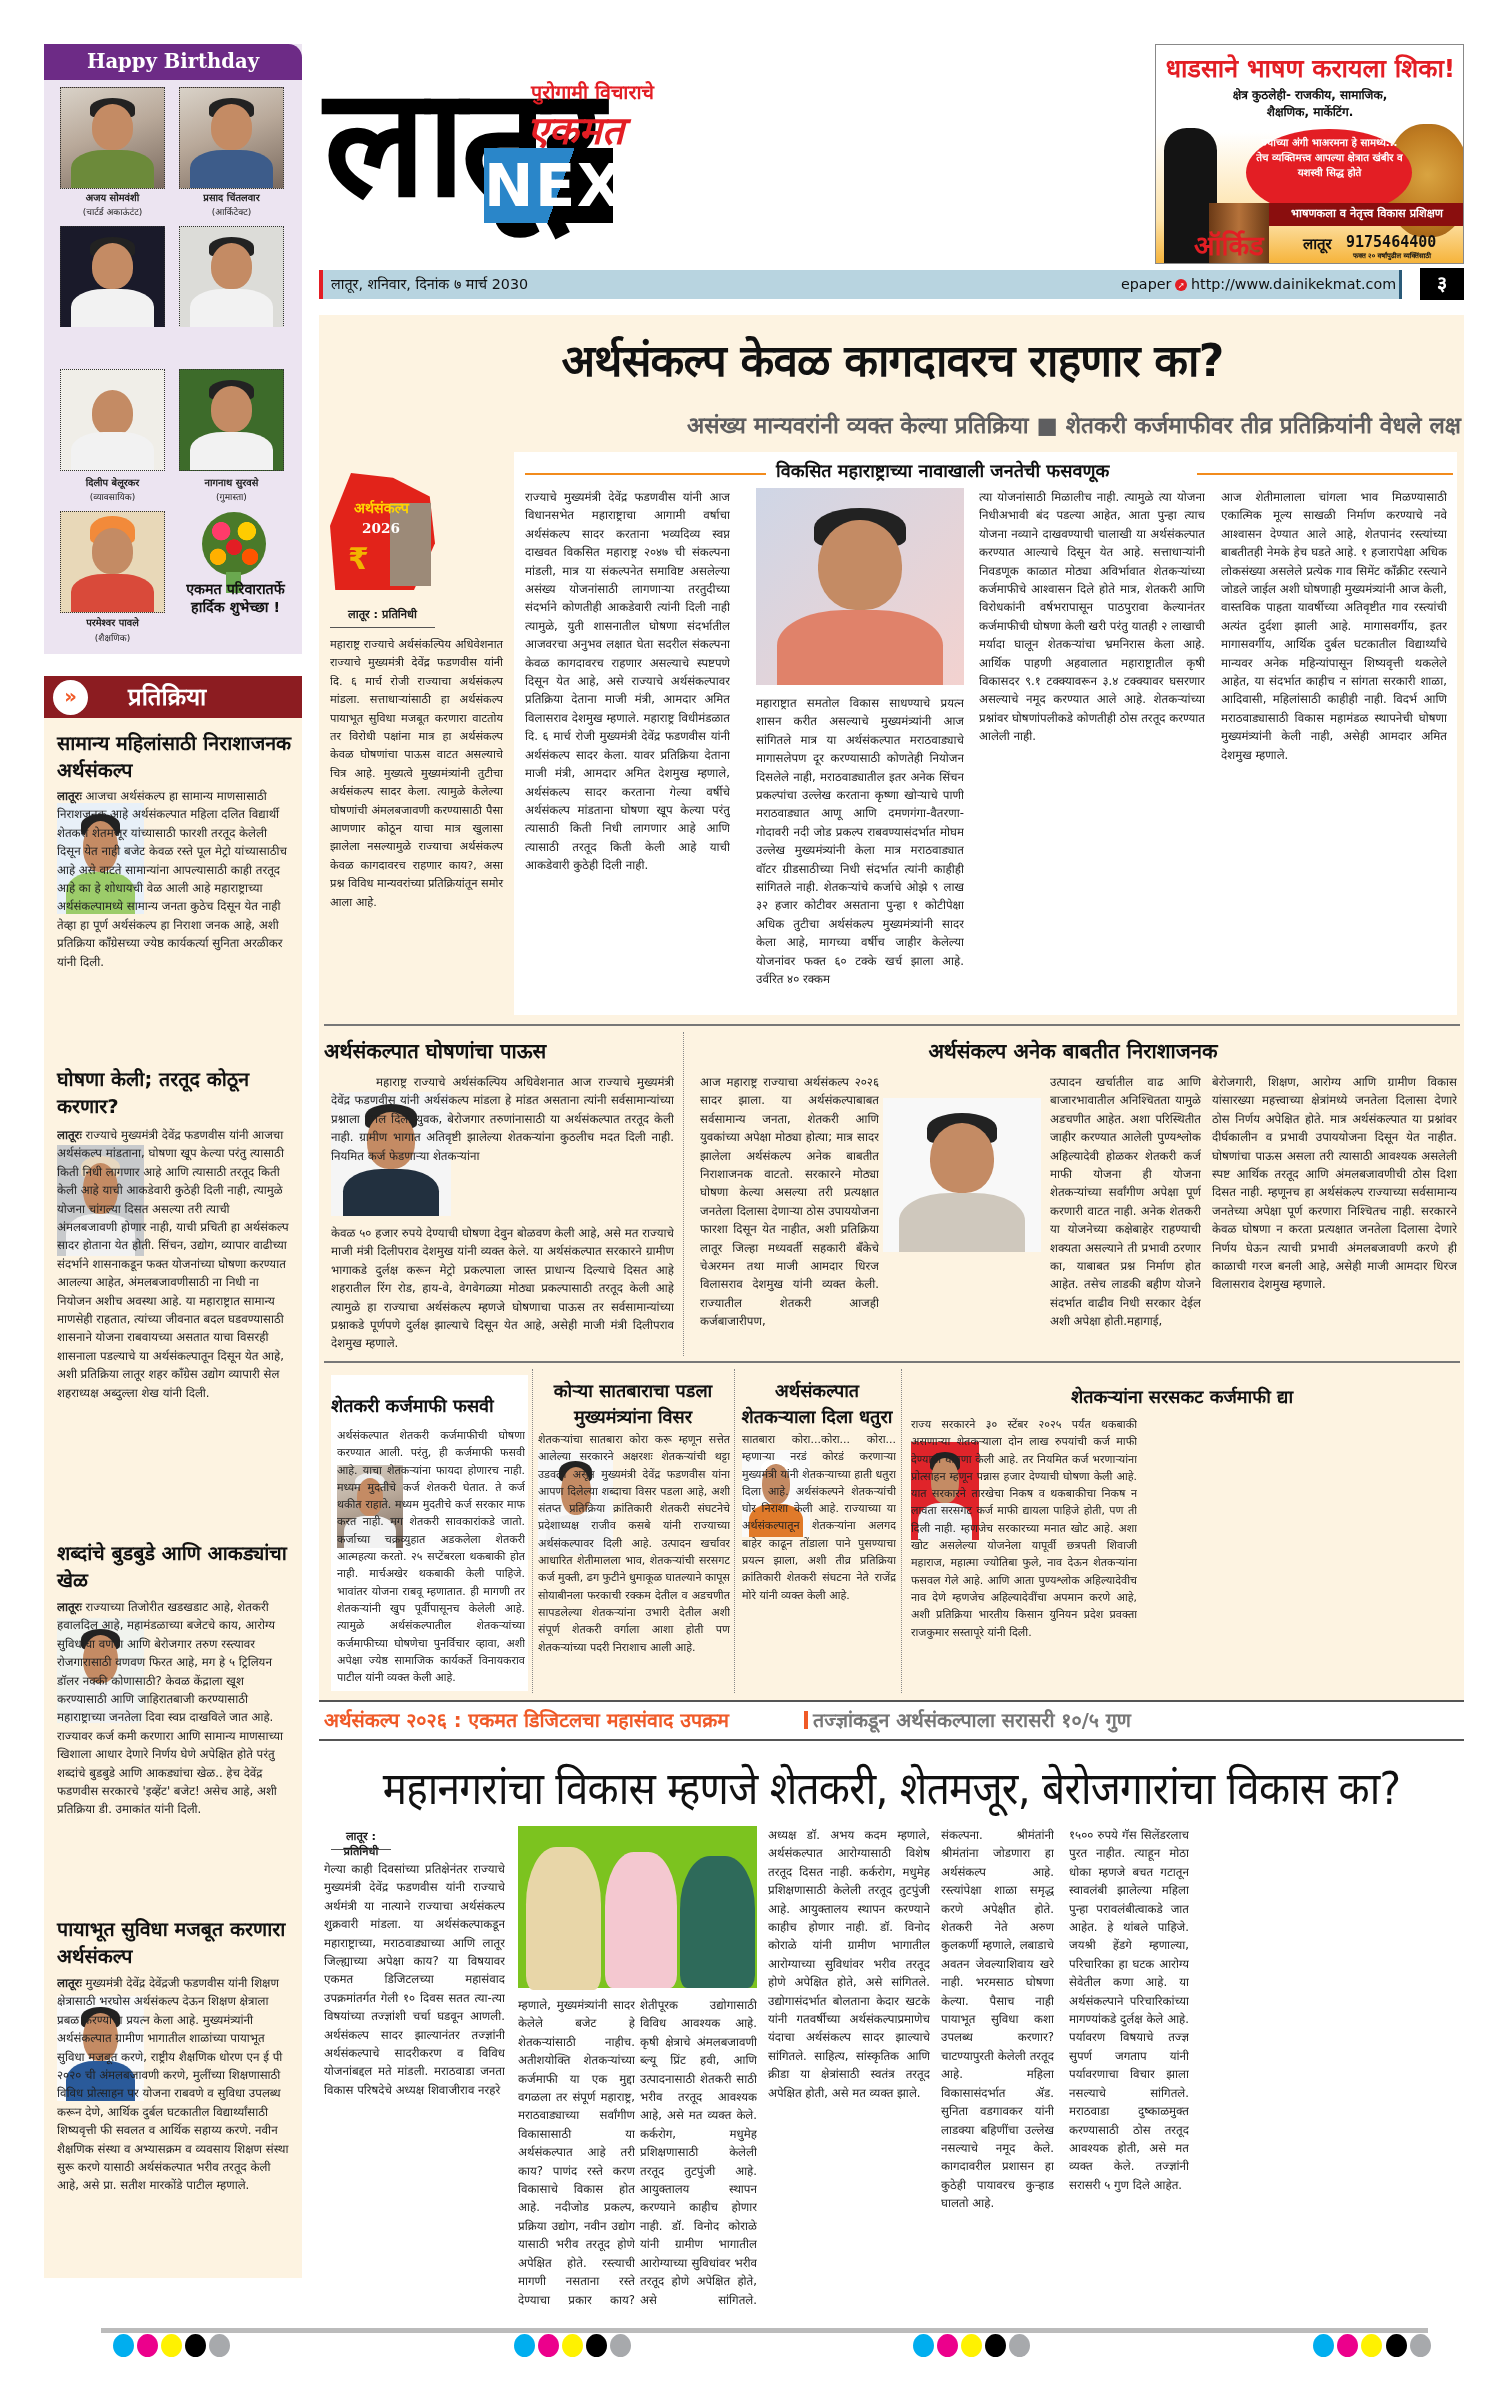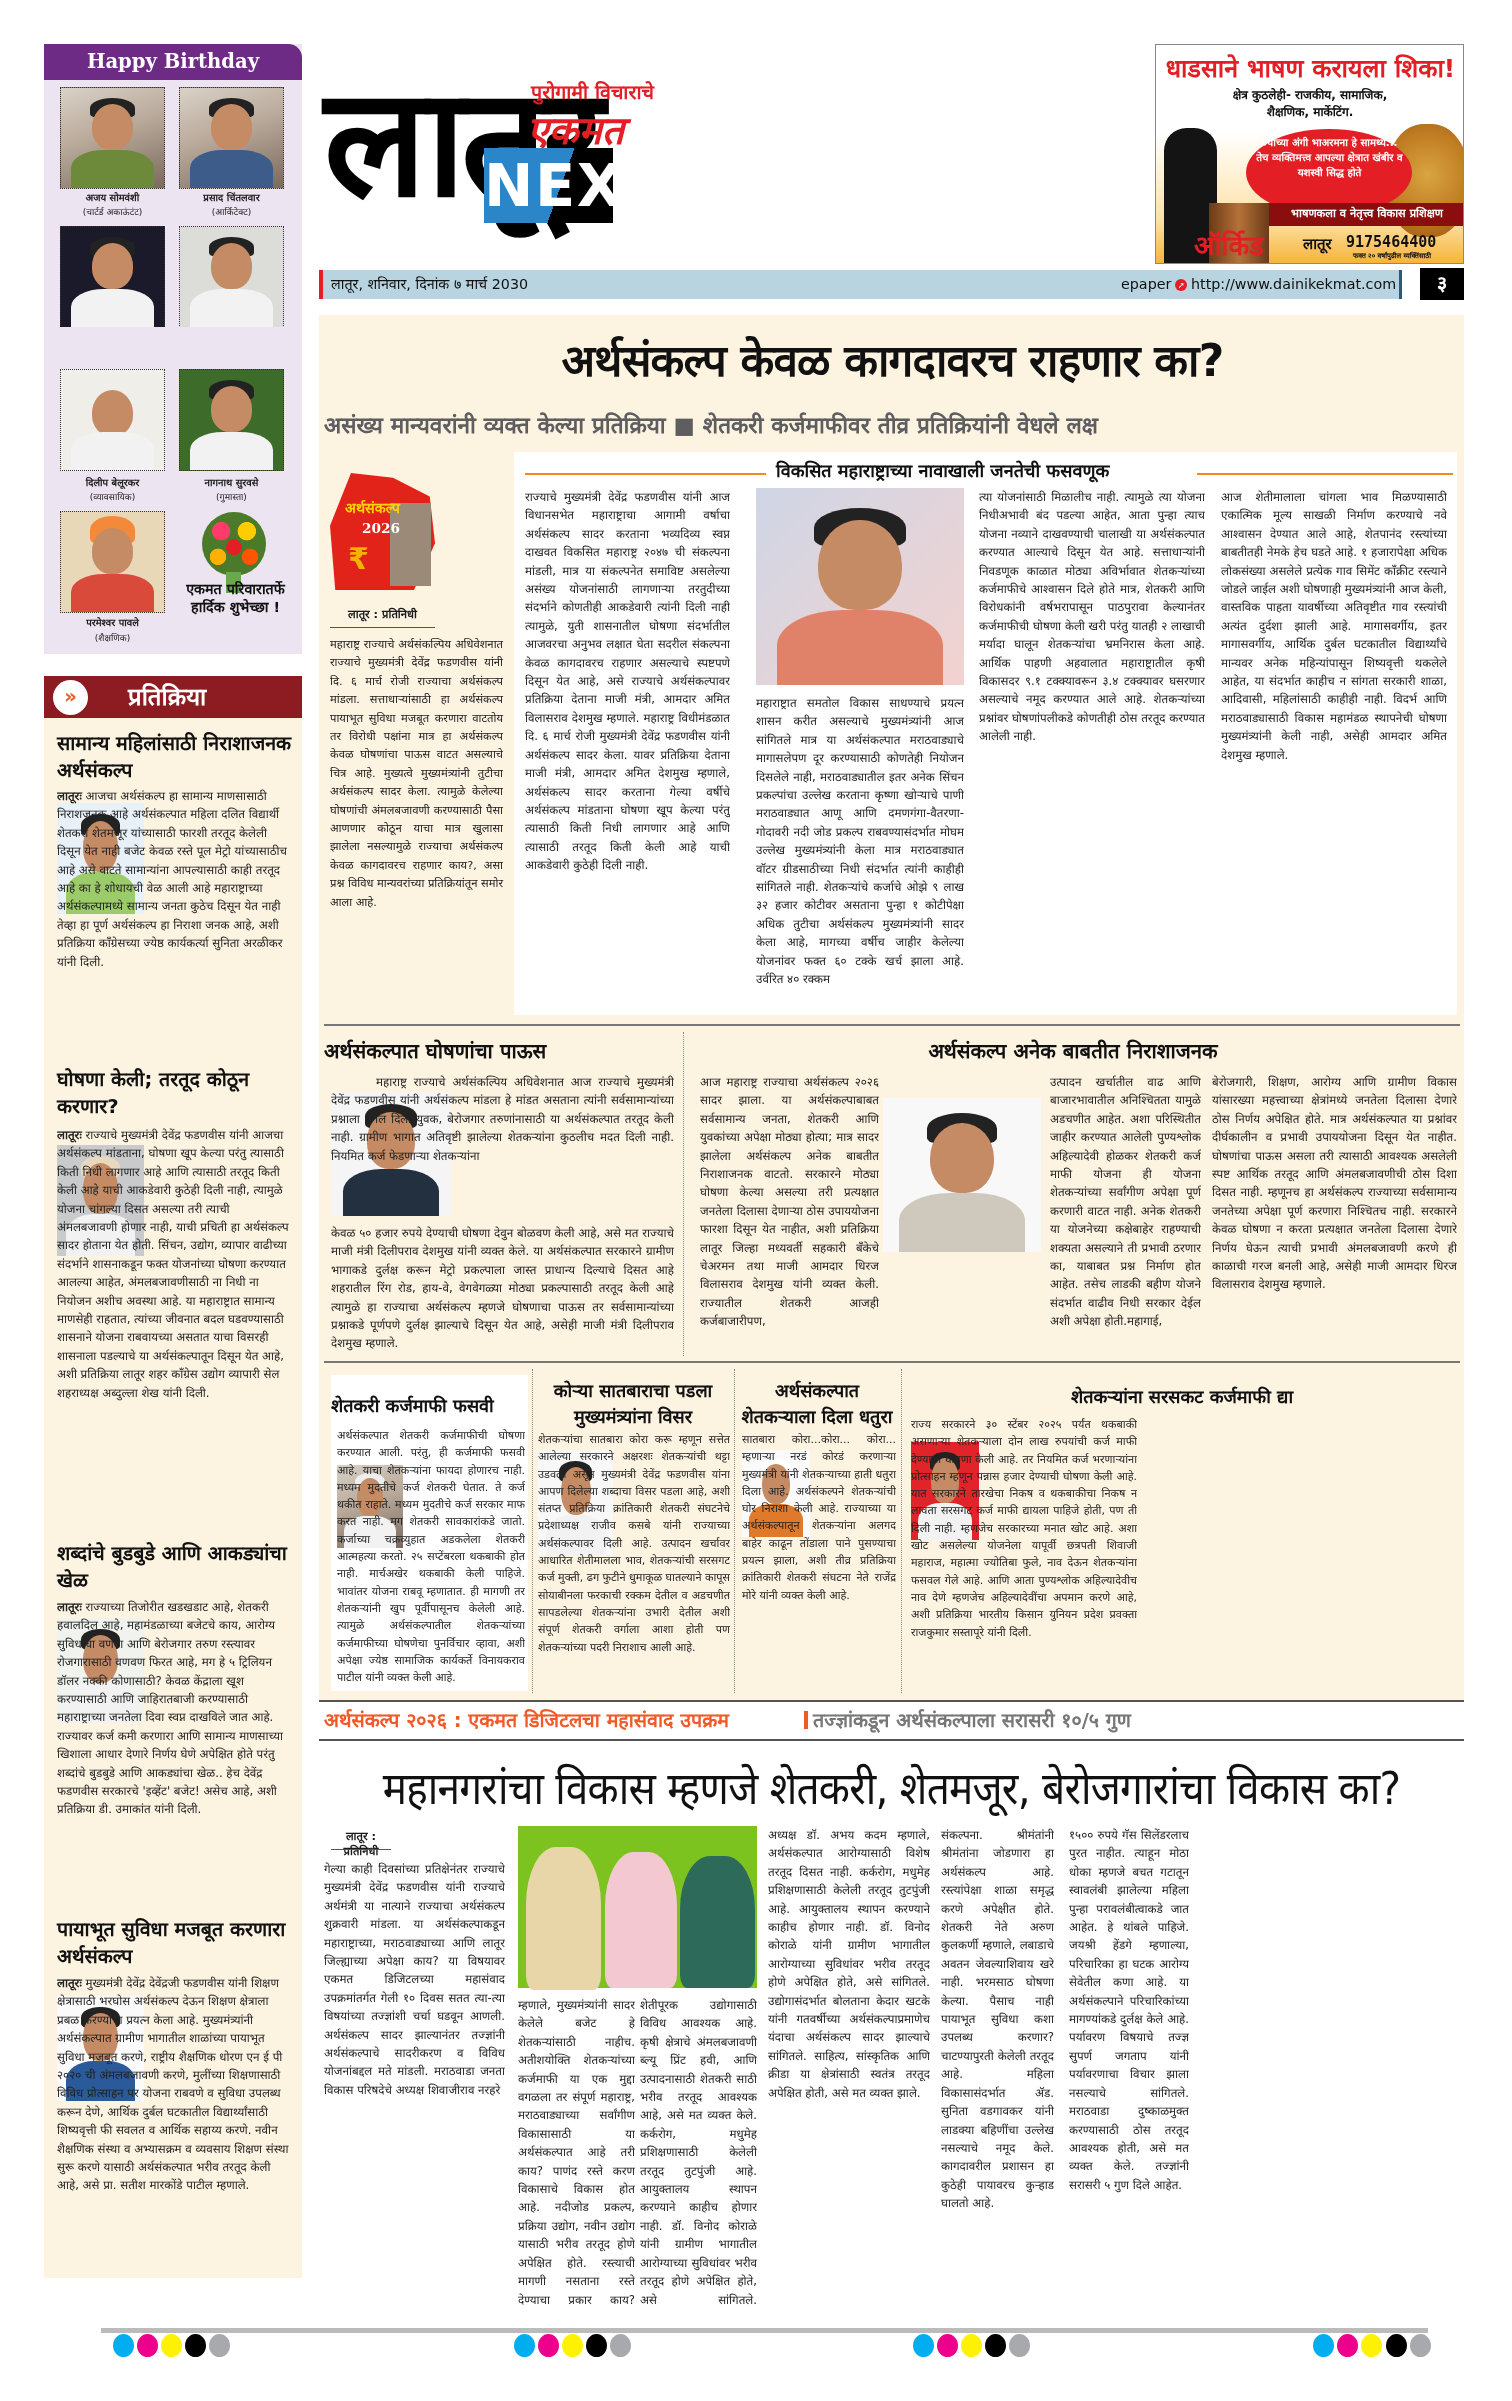--- a/index.html
+++ b/index.html
@@ -39,25 +39,25 @@
   #ad-lion { left: 230px; top: 79px; width: 83px; height: 113px; border-radius: 45%; background: radial-gradient(circle at 50% 45%, #d9a441 0%, #c07d22 55%, #9a5a14 100%); }
   
   #datebar { left: 319px; top: 270px; width: 1081px; height: 29px; background: #b8d4e0; border-left: 4.5px solid #e31e24; }
   #date-text { left: 331px; top: 273px; font-size: 14.3px; color: #111; line-height: 22.6px; }
   #epaper { left: 1121px; top: 273px; font-size: 14.3px; color: #111; line-height: 22.6px; }
   #epaper-icon { display:inline-block; width: 12px; height: 12px; border-radius: 50%; background: #e31e24; color:#fff; font-size: 8.3px; line-height: 12px; text-align:center; vertical-align: middle; margin: 0 3.8px; }
   #pagenum { left: 1420px; top: 268px; width: 44px; height: 32px; background: #000; color: #fff; font-size: 19.6px; font-weight: bold; text-align: center; line-height: 32px; }
   
   #lead-bg { left: 319px; top: 315px; width: 1145px; height: 1386px; background: #fdf3e1; }
   #main-head { left: 324px; top: 331px; width: 1137px; text-align: center; font-size: 44px; font-weight: 900; line-height: 60px; letter-spacing: -0.8px; color: #111; }
-  #main-sub { left: 324px; top: 410px; width: 1137px; text-align: left; font-size: 22.6px; font-weight: bold; color: #5e5e60; line-height: 30px; }
+  #main-sub { left: 324px; top: 410px; width: 1137px; text-align: right; font-size: 22.6px; font-weight: bold; color: #5e5e60; line-height: 30px; }
   #lead-white { left: 514px; top: 452px; width: 943px; height: 563px; background: #fff; }
   #logo-budget { left: 330px; top: 473px; width: 105px; height: 128px; }
   #budget-red { left: 0; top: 0; width: 105px; height: 117px; background: #e2231a; clip-path: polygon(20% 0, 60% 4%, 95% 20%, 100% 60%, 80% 100%, 5% 100%, 0 45%); }
-  #budget-word { left: 15px; top: 25px; color: #ffd400; font-size: 14.3px; font-weight: bold; }
+  #budget-word { left: 24px; top: 25px; color: #ffd400; font-size: 14.3px; font-weight: bold; }
   #budget-year { left: 32px; top: 47px; color: #fff; font-size: 13.6px; font-weight: bold; font-family: "DejaVu Serif", serif; }
   #budget-rupee { left: 18px; top: 68px; color: #f2b400; font-size: 30px; font-weight: 900; }
   #budget-tower { left: 60px; top: 30px; width: 41px; height: 83px; background: #9c8a78; }
   #dateline-1 { left: 330px; top: 606px; width: 105px; text-align: center; font-size: 11.3px; font-weight: bold; }
   #dateline-1-rule { left: 330px; top: 627px; width: 105px; border-top: 1.5px solid #555; }
   .orange-rule { position: absolute; border-top: 2.3px solid #f28b1c; }
   
   #prat-head { left: 44px; top: 676px; width: 258px; height: 42px; background: #8c1c21; }
   #prat-circle { left: 53px; top: 680px; width: 35px; height: 35px; border-radius: 50%; background: #fff; color: #f05a28; font-size: 19.6px; text-align: center; line-height: 33px; font-weight: bold; }
   #prat-title { left: 128px; top: 676px; color: #fff; font-size: 24px; font-weight: bold; line-height: 42px; }

